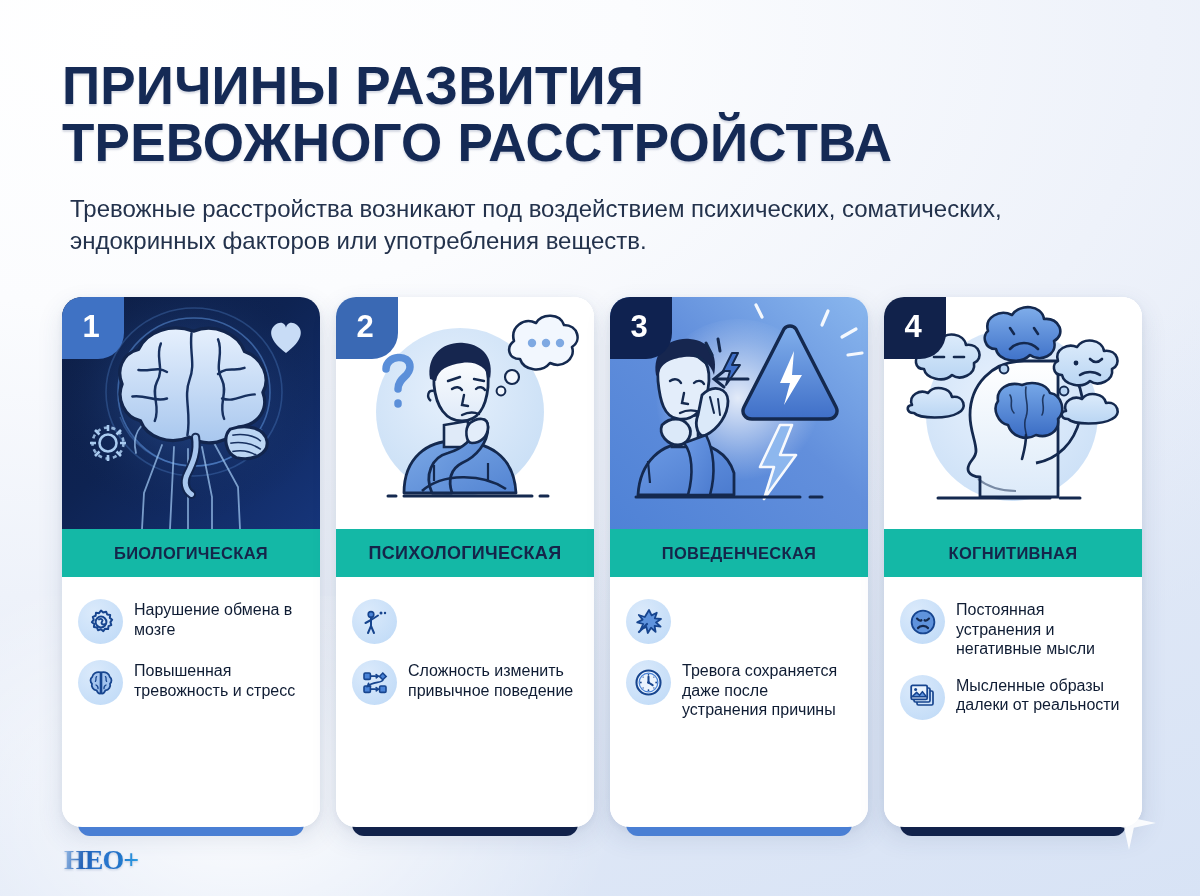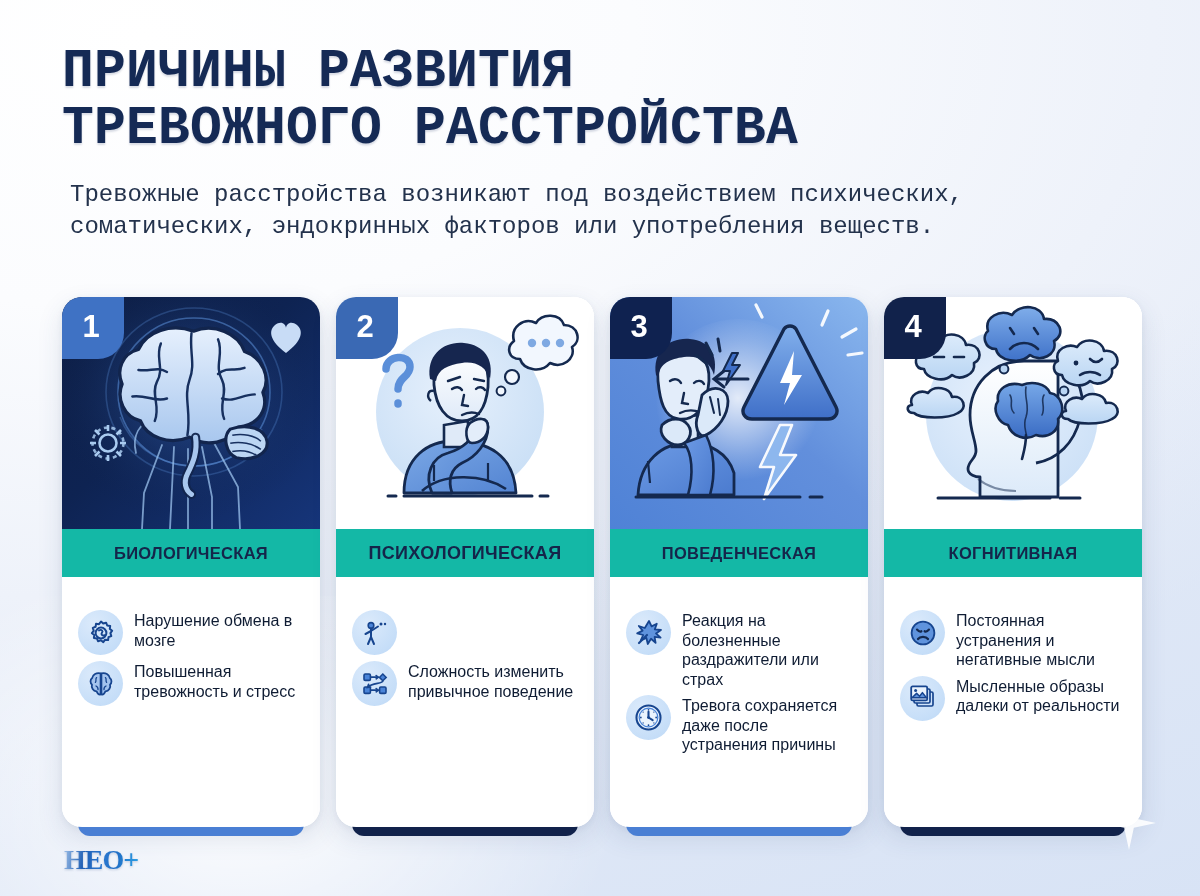--- a/index.html
+++ b/index.html
@@ -20,21 +20,21 @@
     position:absolute;inset:0;
     background:linear-gradient(160deg, rgba(255,255,255,0) 55%, rgba(214,226,245,.85) 100%);
     pointer-events:none;
   }
   .sheen2{
     position:absolute;left:-120px;bottom:-220px;width:900px;height:520px;
     background:radial-gradient(60% 70% at 40% 40%, rgba(255,255,255,.9) 0%, rgba(255,255,255,0) 70%);
     pointer-events:none;
   }
   
-  .header{position:absolute;left:62px;top:44px;width:1040px;font-family:Liberation Mono, monospace;}
+  .header{position:absolute;left:62px;top:58px;width:1040px;}
   h1.title{
     margin:0;
     font-size:53px;line-height:1.07;
     font-weight:800;letter-spacing:.2px;
     color:#152a55;
     text-transform:uppercase;
     text-shadow:0 2px 2px rgba(20,40,85,.16);
   }
   h1.title .l2{display:block;}
   p.subtitle{
@@ -93,22 +93,22 @@
     height:48px;flex:0 0 auto;
     display:flex;align-items:center;justify-content:center;
   }
   .label-band span{
     color:#15254a;font-weight:800;font-size:16.5px;
     letter-spacing:.3px;text-transform:uppercase;white-space:nowrap;
   }
   .label-band.sm span{font-size:18px;}
   
   .bullets{
-    flex:1;padding:33px 16px 10px 16px;
-    display:flex;flex-direction:column;gap:6px;
+    flex:1;padding:22px 16px 10px 16px;
+    display:flex;flex-direction:column;gap:16px;
     box-sizing:border-box;
   }
   .bullet{display:flex;gap:11px;align-items:flex-start;}
   .b-ico{
     flex:0 0 auto;width:45px;height:45px;border-radius:50%;
     background:radial-gradient(circle at 35% 30%, #dbeafb 0%, #c6deF8 70%, #bcd7f5 100%);
     display:flex;align-items:center;justify-content:center;
   }
   .b-txt{
     font-size:16px;line-height:1.22;color:#0f1c33;font-weight:400;
@@ -474,21 +474,20 @@
         </div>
 
         <div class="bullets">
           <div class="bullet">
             <div class="b-ico">
               <svg width="28" height="28" viewBox="0 0 28 28">
                 <path d="M14 2 l2.6 5.4 5.2-2.6 -2 5.6 6.2 .6 -5 3.4 4.6 4.2 -6 -.8 1 6 -4.6-4 -3.2 5.2 -1.4-6 -5.6 2.4 2.4-5.4 -6-1.6 5.4-2.8 -3.8-4.6 6 2 z" fill="#5f93dd" stroke="#17458f" stroke-width="1.8" stroke-linejoin="round"></path>
                 <path d="M4 24 L12 16" stroke="#17458f" stroke-width="2.2" stroke-linecap="round"></path>
               </svg>
             </div>
-            <div class="b-txt">Реакция на болезненные раздражители или страх</div>
           </div>
           <div class="bullet">
             <div class="b-ico">
               <svg width="29" height="29" viewBox="0 0 28 28">
                 <circle cx="14" cy="14" r="11.6" fill="#eaf3fd" stroke="#17458f" stroke-width="2"></circle>
                 <circle cx="14" cy="14" r="9" fill="none" stroke="#4a84d8" stroke-width="1.2"></circle>
                 <g fill="#17458f">
                   <circle cx="14" cy="6.6" r=".85"></circle>
                     <circle cx="21.4" cy="14" r=".85"></circle>
                   <circle cx="14" cy="21.4" r=".85"></circle>

